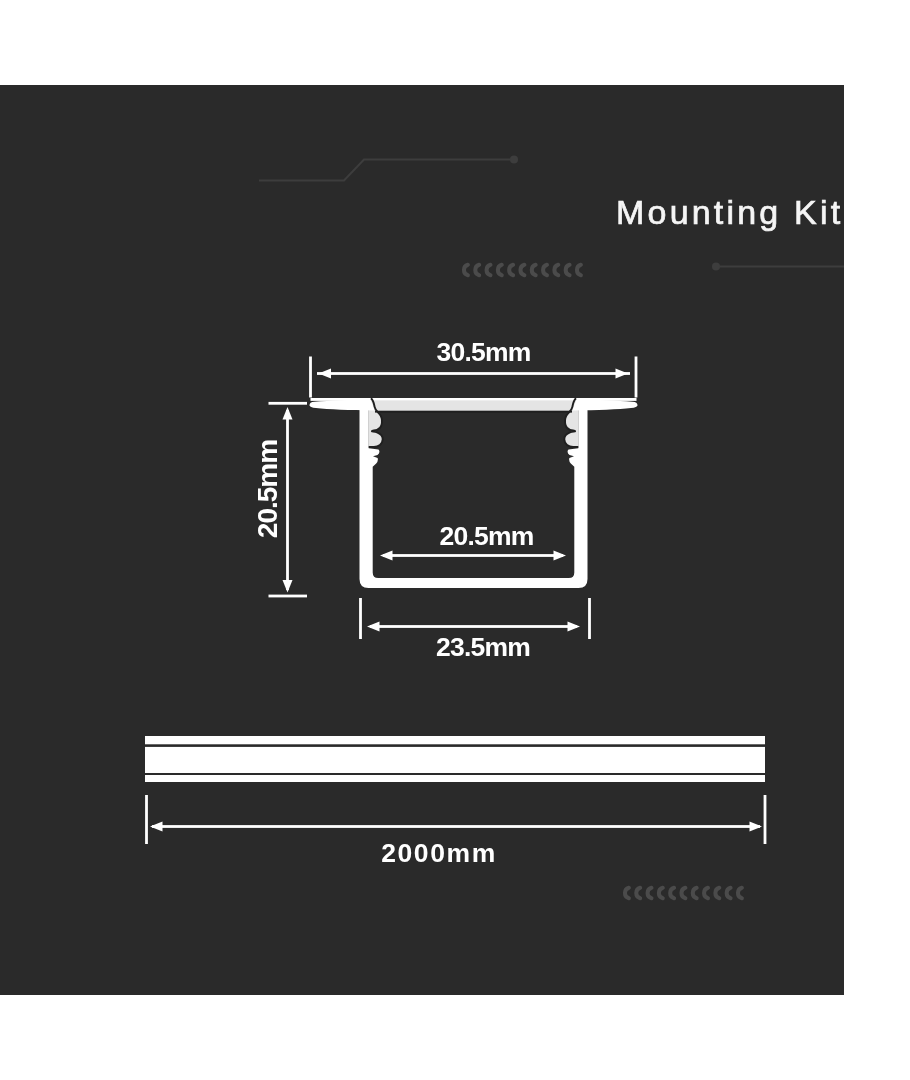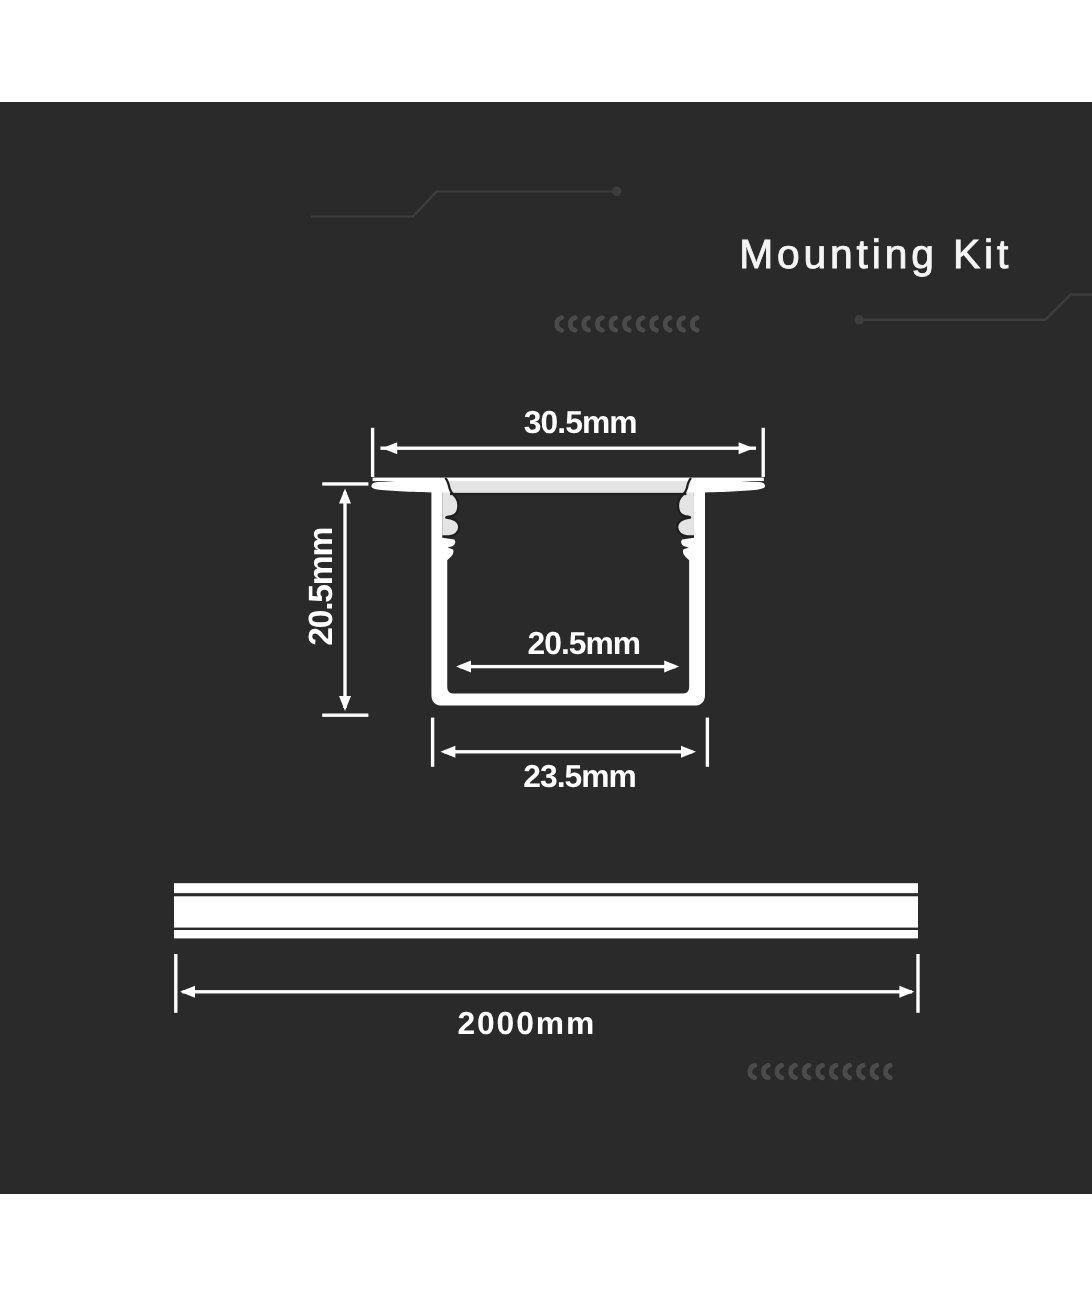--- a/index.html
+++ b/index.html
@@ -1,16 +1,16 @@
 <!DOCTYPE html>
 <html><head>
 <meta charset="utf-8">
 <style>
   html,body { margin:0; padding:0; background:#fff; }
-  #page { position:relative; width:910px; height:1080px; overflow:hidden;
+  #page { position:relative; width:844px; height:1080px; overflow:hidden;
            font-family:"Liberation Sans", sans-serif; }
 </style>
 </head>
 <body>
 <div id="page">
 <svg width="910" height="1080" viewBox="0 0 910 1080" style="position:absolute;top:0;left:0">
 <rect x="0" y="85" width="910" height="910" fill="#2a2a2a"></rect>
 <path d="M 259 180.5 L 344 180.5 L 364 159.5 L 512 159.5" fill="none" stroke="#3d3d3d" stroke-width="2"></path>
 <circle cx="514" cy="159.5" r="4" fill="#3d3d3d"></circle>
 <path d="M 716 266.5 L 871 266.5 L 892 245.5 L 910 245.5" fill="none" stroke="#3d3d3d" stroke-width="2"></path>

